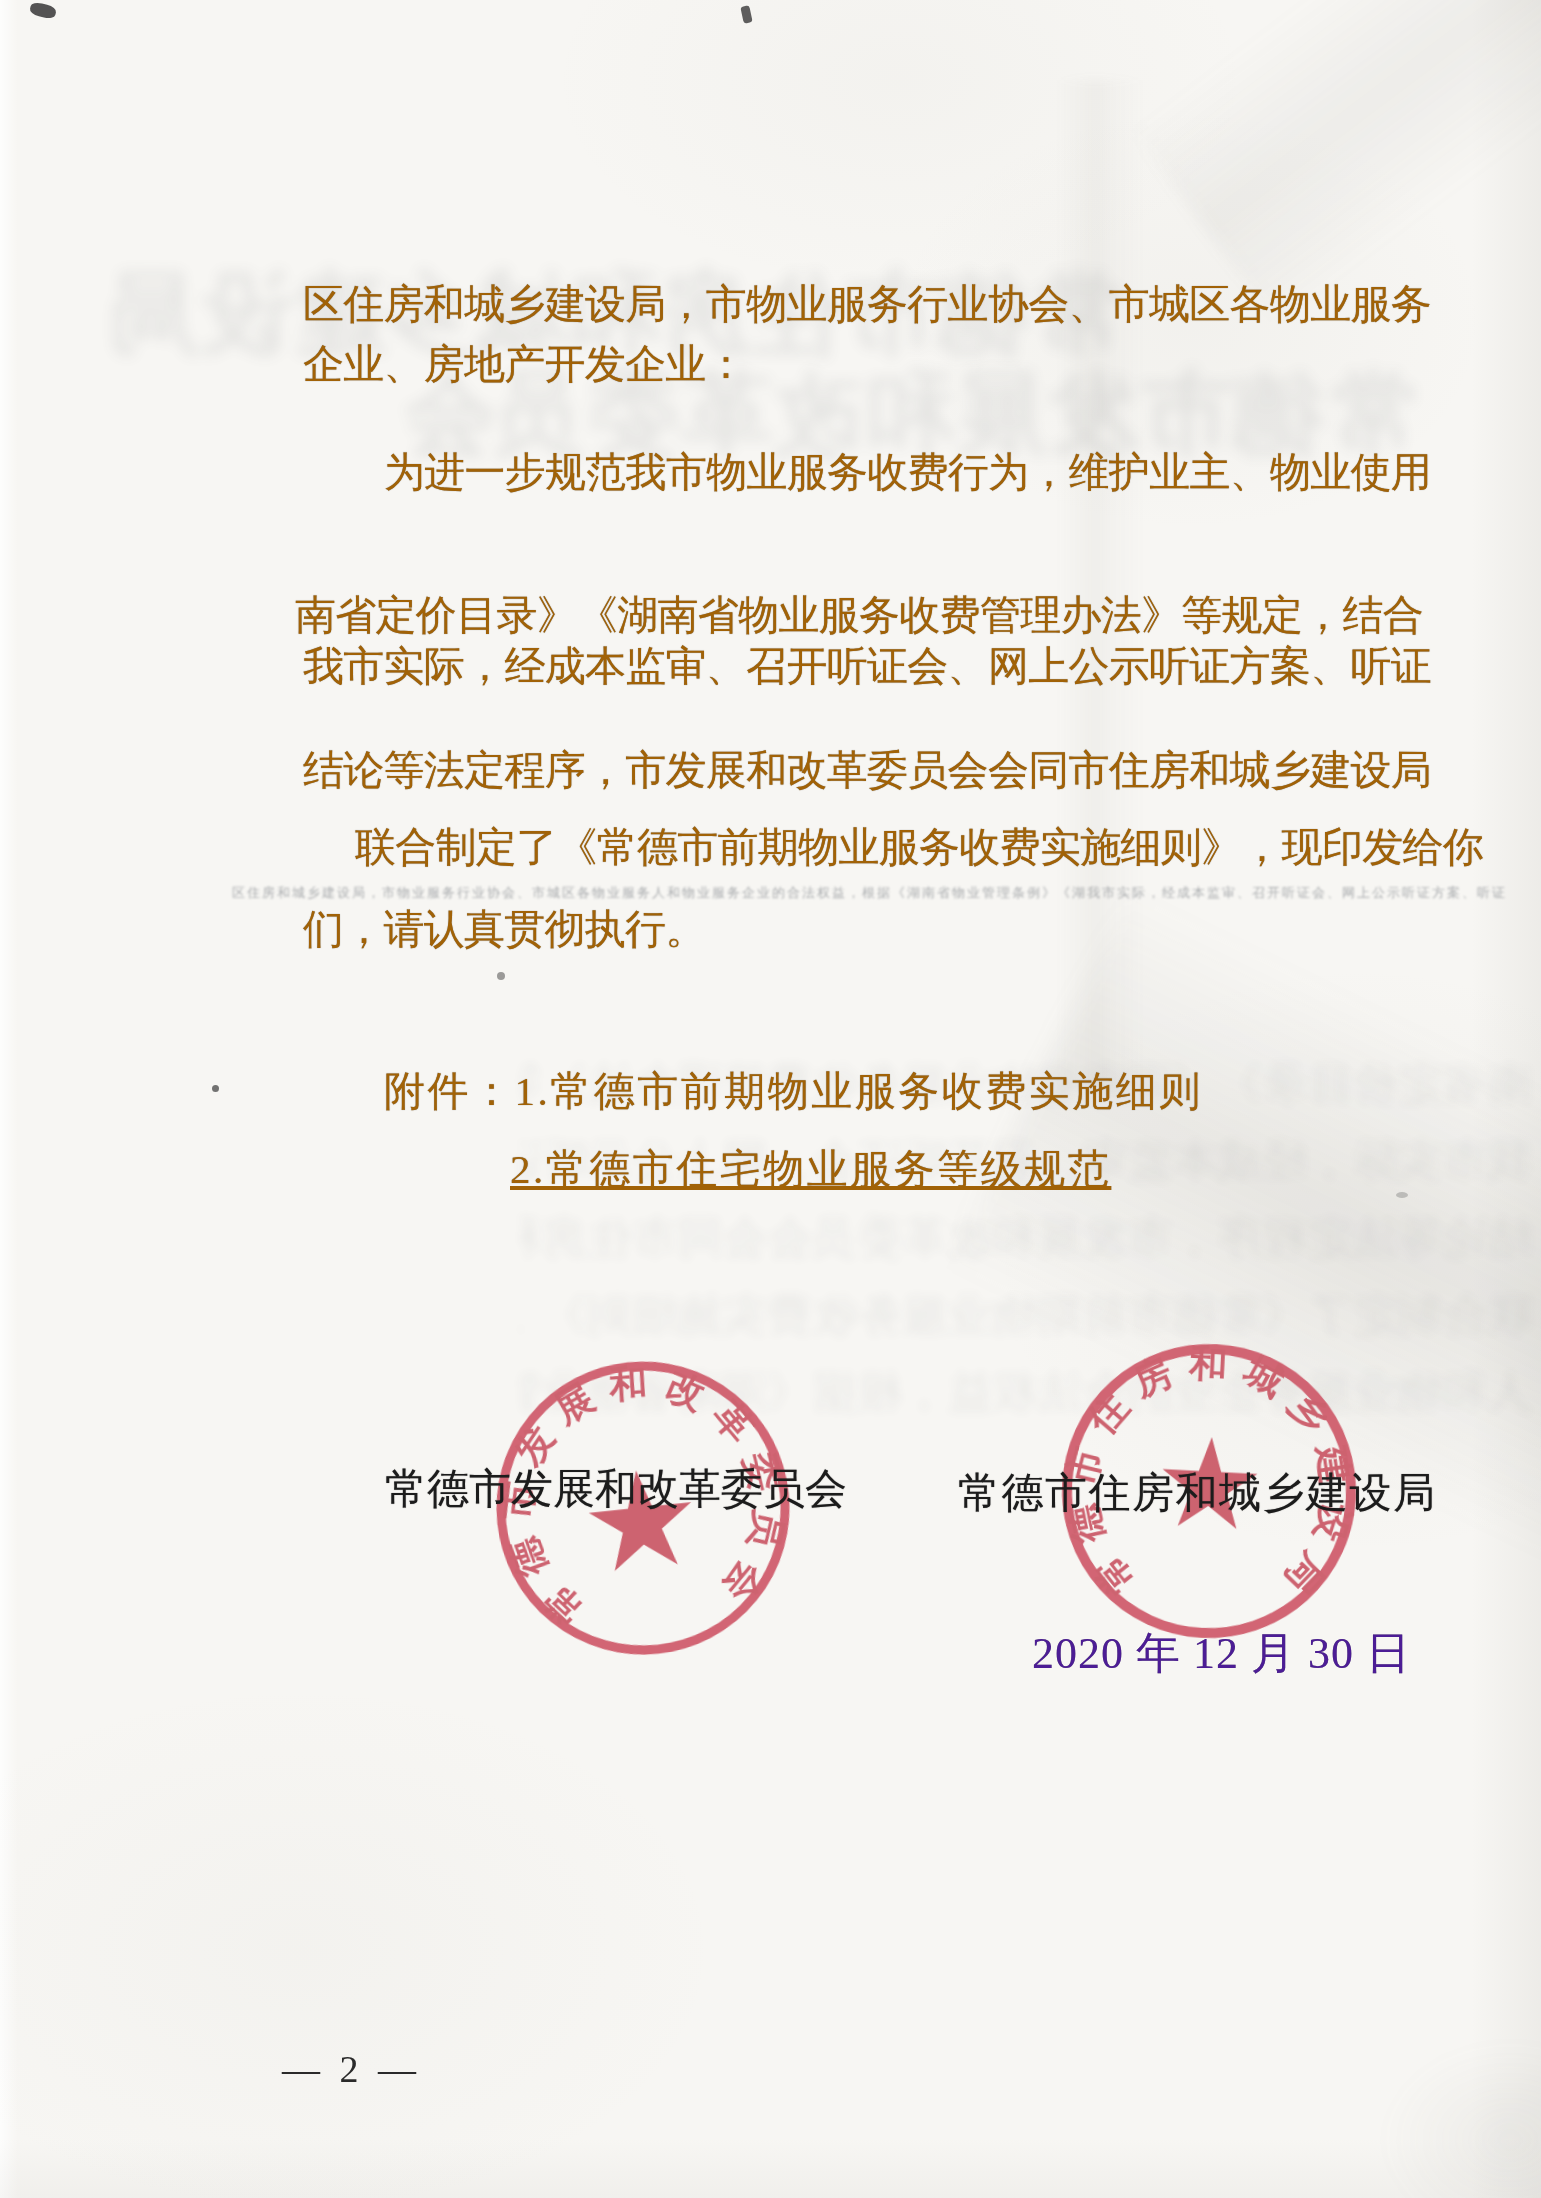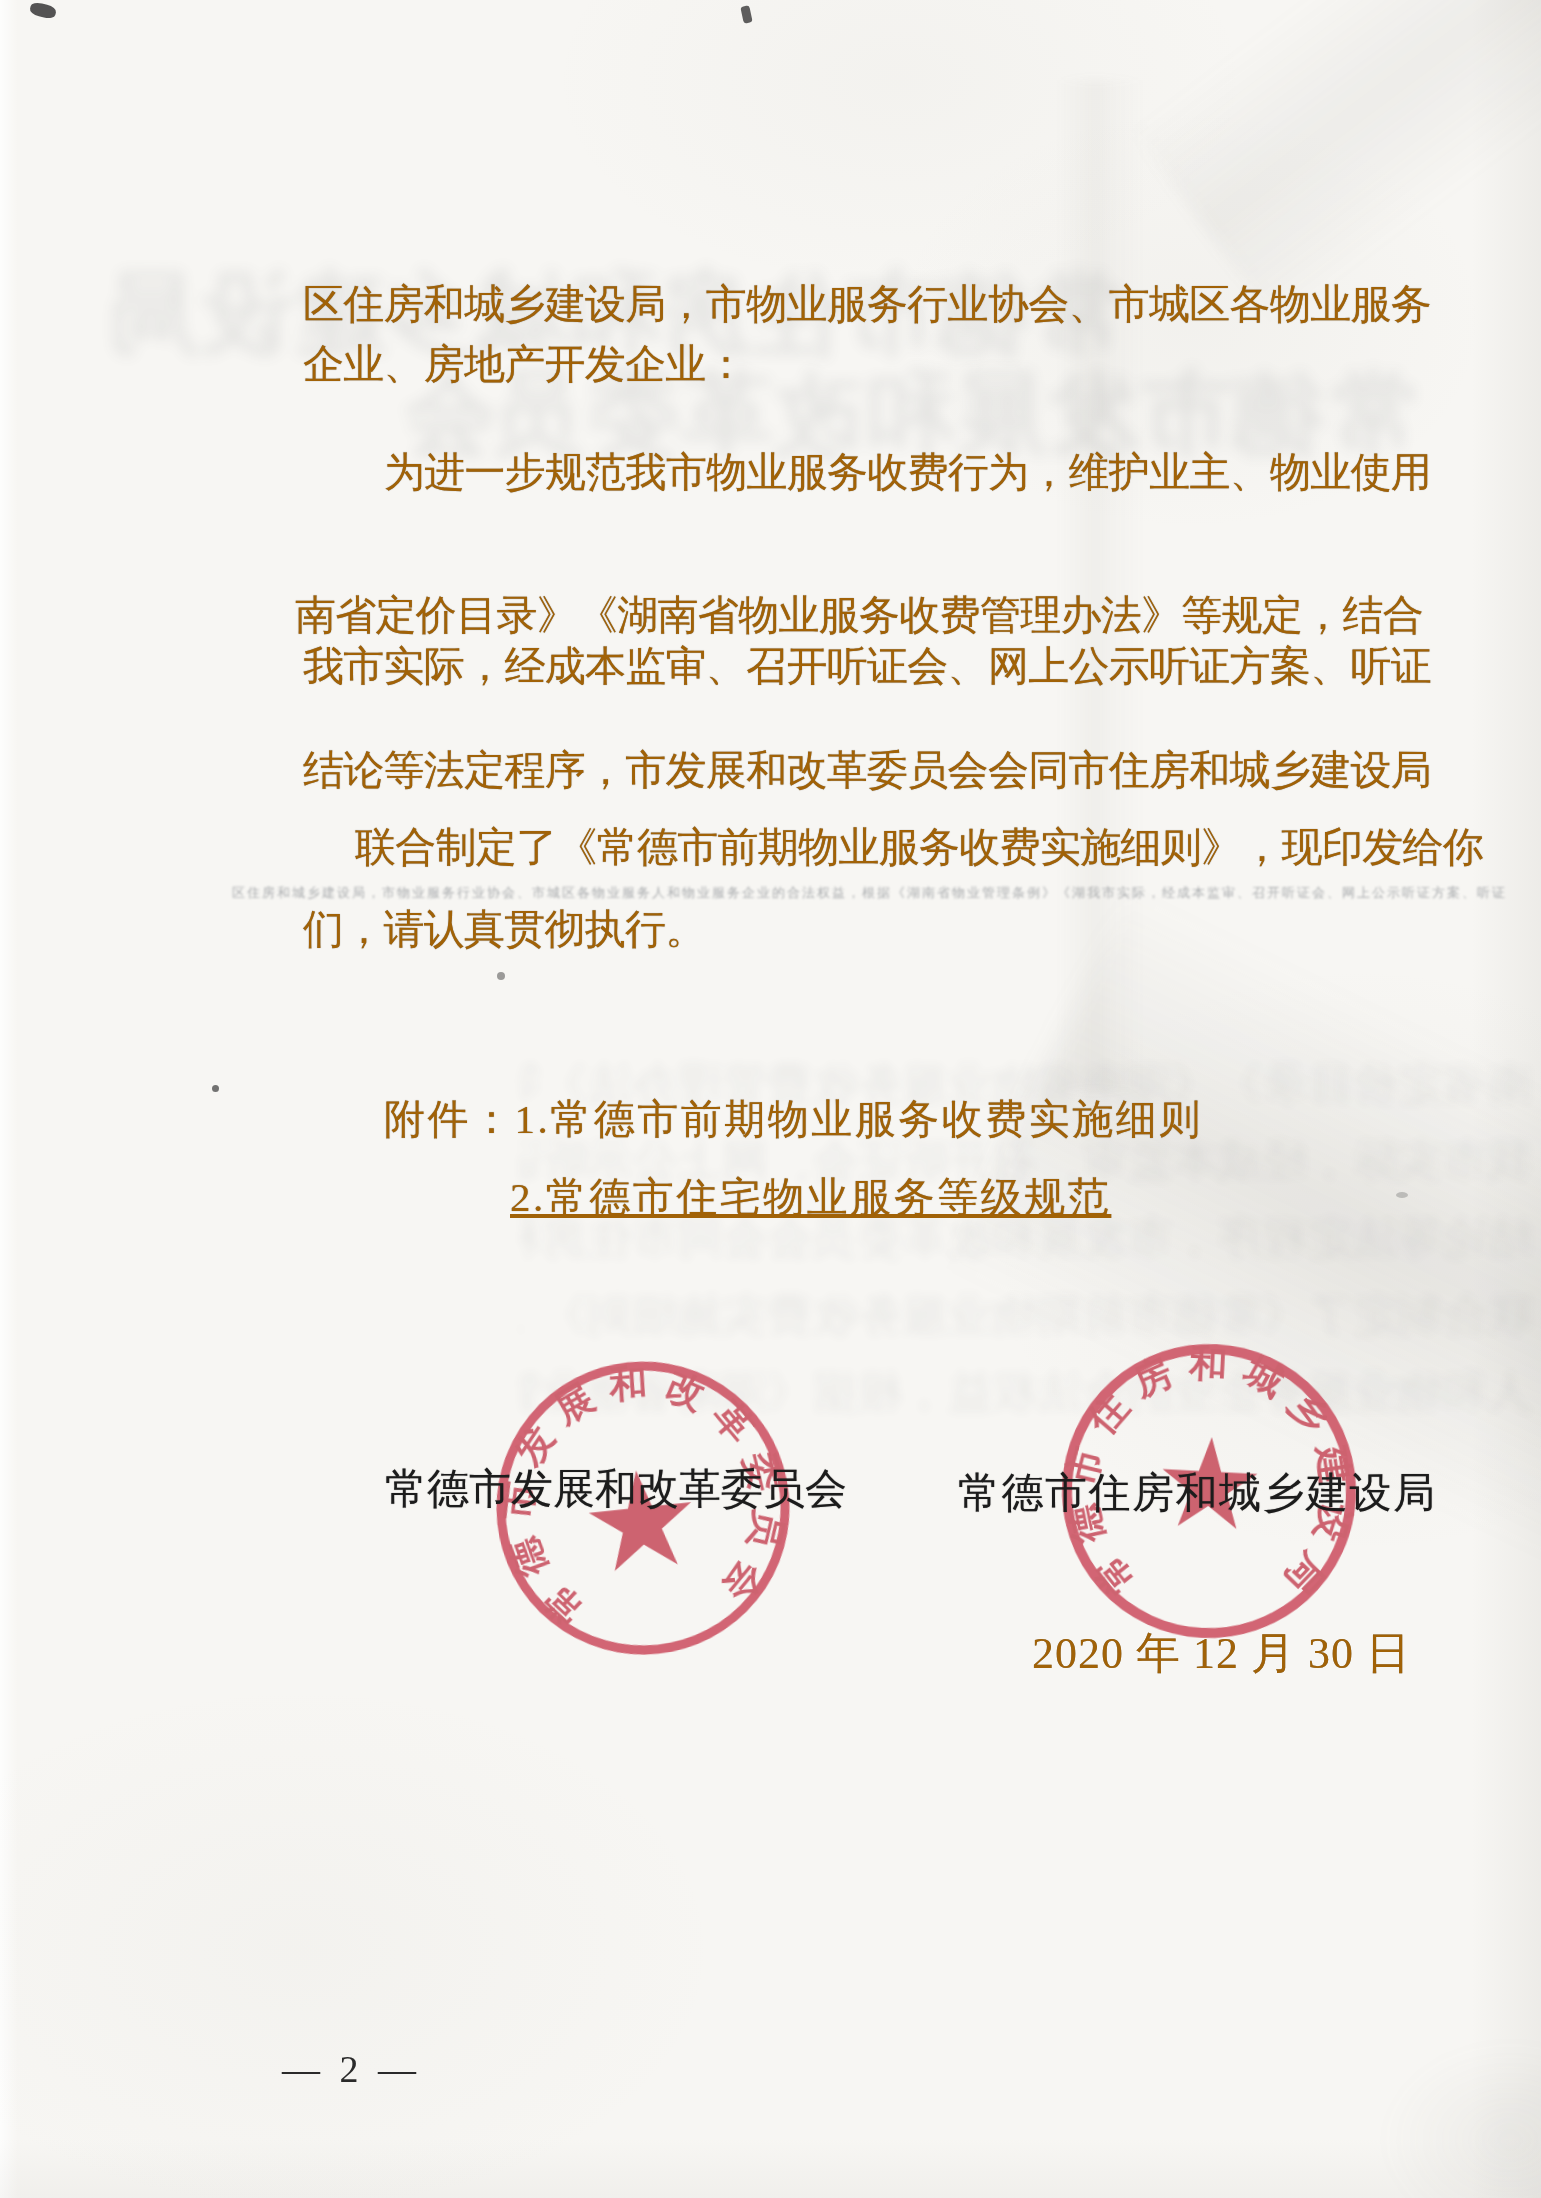--- a/index.html
+++ b/index.html
@@ -60,24 +60,24 @@
   }
   
   .tline{
     position:absolute;color:#a16207;font-size:41px;line-height:1.18;
     letter-spacing:-0.75px;white-space:nowrap;
     text-shadow:0 0 1px rgba(25,25,25,0.55);
     z-index:20;
   }
   .just{width:1128px;text-align:justify;text-align-last:justify;white-space:normal;}
   .just3{width:1047px;text-align:justify;text-align-last:justify;white-space:normal;margin-top:12px;}
-  .attach{letter-spacing:2.5px;margin-top:28px;}
+  .attach{letter-spacing:2.5px;}
   .sig{position:absolute;color:#1c1c1c;font-size:42px;line-height:1;white-space:nowrap;
        text-shadow:0 0 1px rgba(25,25,25,0.55);z-index:20;}
-  .date{position:absolute;left:1032px;top:1632px;color:#a16207;font-size:44px;line-height:1;
+  .date{position:absolute;left:1032px;top:1632px;color:#4c1d95;font-size:44px;line-height:1;
         letter-spacing:1px;white-space:nowrap;text-shadow:0 0 0.5px rgba(25,25,25,0.5);z-index:20;}
   .pagenum{position:absolute;left:282px;top:2050px;color:#2a2a2a;font-size:38px;line-height:1;
         letter-spacing:5px;white-space:nowrap;z-index:20;}
   
   .seal{position:absolute;z-index:10;opacity:0.88;filter:blur(0.5px);}
   .seal-left{left:483px;top:1348px;transform:rotate(-6deg);}
   .seal-right{left:1049px;top:1331px;transform:rotate(3deg);}
   .seal text{font-family:"Liberation Serif", serif;font-weight:bold;}
   
   .spk{position:absolute;background:#2b2b2b;pointer-events:none;z-index:25;}

